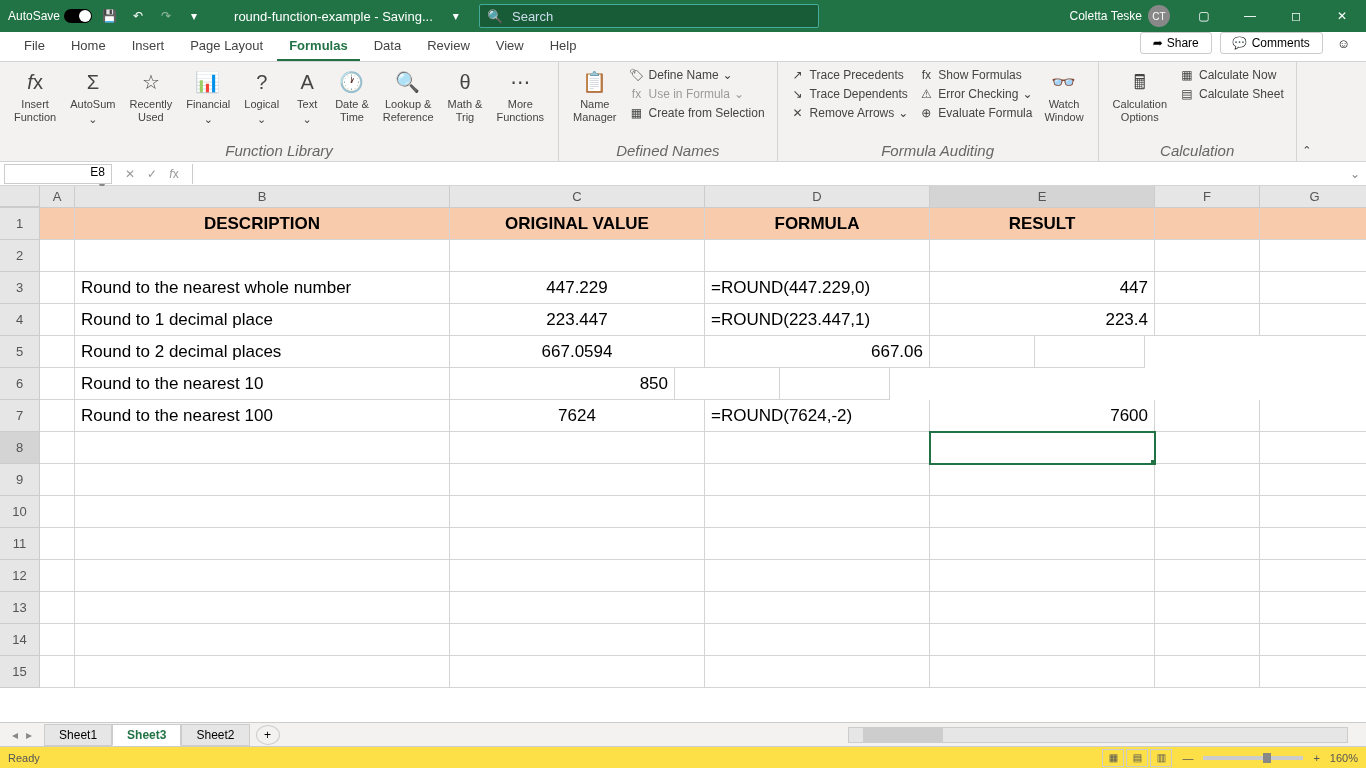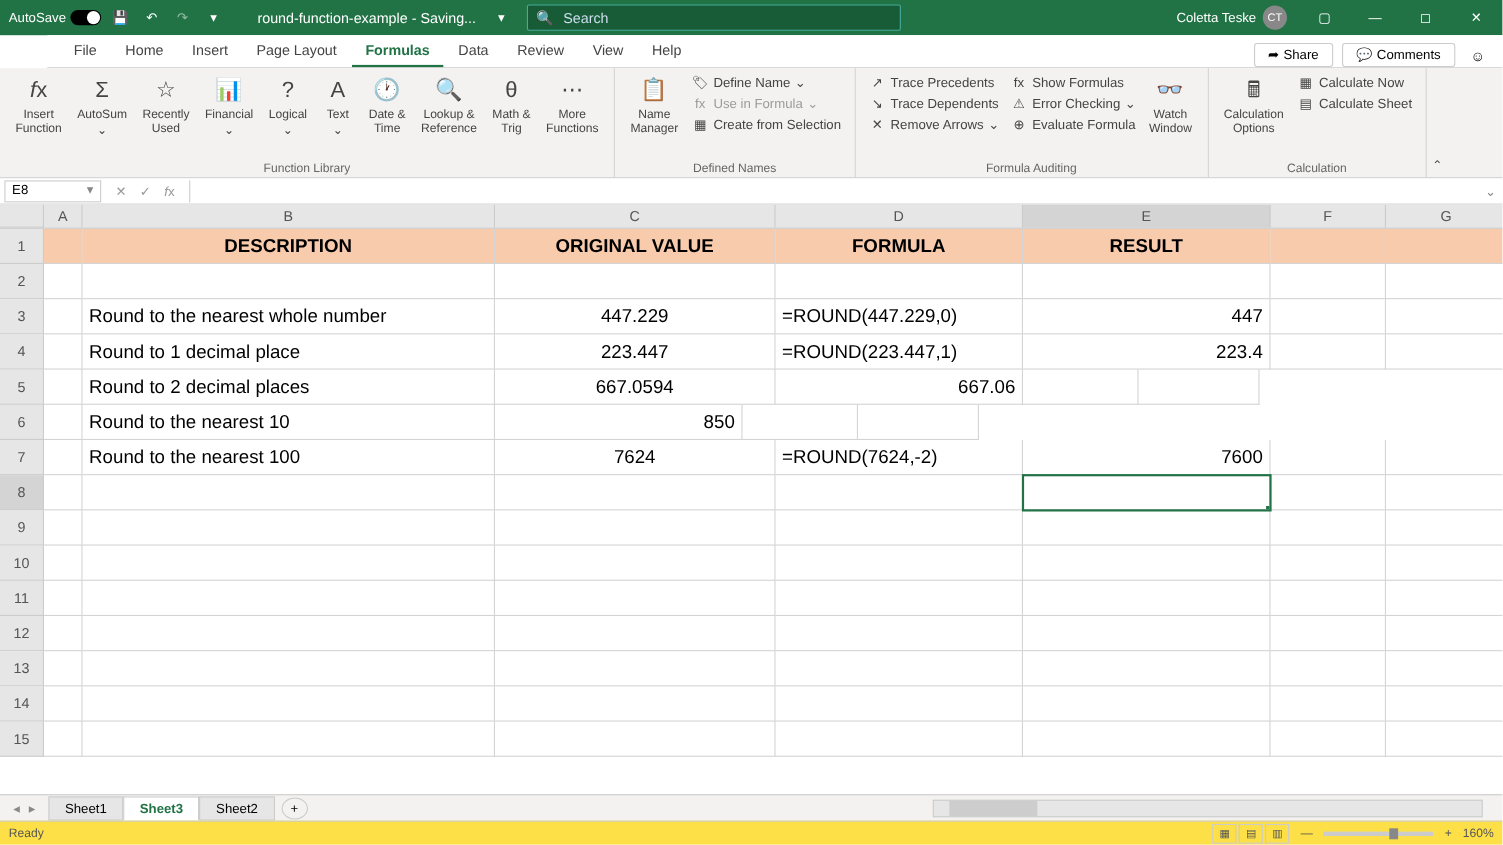--- a/index.html
+++ b/index.html
@@ -14,42 +14,42 @@
 .qat-icon { width: 20px; height: 20px; display: flex; align-items: center; justify-content: center; cursor: pointer; }
 .titlebar-center { flex: 1; display: flex; align-items: center; gap: 20px; padding-left: 30px; }
 .filename { font-size: 13px; }
 .searchbox { background: #185c37; border: 1px solid #4a9; border-radius: 2px; height: 24px; width: 340px; display: flex; align-items: center; padding: 0 8px; gap: 8px; color: #cde; font-size: 13px; }
 .titlebar-right { display: flex; align-items: center; gap: 6px; padding-right: 4px; }
 .user { display: flex; align-items: center; gap: 6px; padding: 0 8px; }
 .avatar { width: 22px; height: 22px; border-radius: 50%; background: #888; display: flex; align-items: center; justify-content: center; font-size: 10px; color: #fff; }
 .winbtn { width: 40px; height: 32px; display: flex; align-items: center; justify-content: center; cursor: pointer; }
 
 
-.menubar { background: #fff; height: 30px; display: flex; align-items: flex-end; border-bottom: 1px solid #d4d4d4; font-size: 13px; margin-left: 43px; }
+.menubar { background: #fff; height: 30px; display: flex; align-items: flex-start; border-bottom: 1px solid #d4d4d4; font-size: 13px; }
 .menu-tabs { display: flex; gap: 2px; padding-left: 12px; }
 .menu-tab { padding: 6px 12px; cursor: pointer; color: #444; }
 .menu-tab.active { color: #217346; border-bottom: 2px solid #217346; font-weight: 700; }
 .menu-right { margin-left: auto; display: flex; gap: 8px; padding-right: 10px; align-items: center; }
 .share-btn, .comments-btn { border: 1px solid #ccc; padding: 3px 12px; border-radius: 3px; font-size: 12px; cursor: pointer; display: flex; align-items: center; gap: 4px; }
 
 
 .ribbon { background: #f3f2f1; height: 100px; display: flex; border-bottom: 1px solid #d4d4d4; font-size: 11px; color: #444; }
 .ribbon-group { border-right: 1px solid #d4d4d4; padding: 4px 8px 2px; display: flex; flex-direction: column; justify-content: space-between; }
 .rg-content { display: flex; gap: 2px; align-items: flex-start; }
-.rg-label { text-align: center; font-size: 11px; color: #666; padding-top: 2px; }
+.rg-label { text-align: center; font-size: 15px; color: #666; padding-top: 2px; font-style: italic; }
 .big-btn { display: flex; flex-direction: column; align-items: center; padding: 2px 6px; cursor: pointer; text-align: center; line-height: 1.2; gap: 2px; }
 .big-btn .icon { width: 28px; height: 28px; display: flex; align-items: center; justify-content: center; font-size: 20px; }
 .small-btns { display: flex; flex-direction: column; gap: 1px; }
 .small-btn { display: flex; align-items: center; gap: 4px; padding: 1px 4px; cursor: pointer; font-size: 12px; white-space: nowrap; }
 .small-btn .icon { width: 16px; height: 16px; display: inline-flex; align-items: center; justify-content: center; font-size: 12px; }
 .collapse-btn { width: 20px; display: flex; align-items: flex-end; justify-content: center; padding-bottom: 4px; cursor: pointer; }
 
 
 .formula-bar { height: 24px; display: flex; align-items: center; border-bottom: 1px solid #d4d4d4; font-size: 12px; }
-.namebox { width: 88px; border: 1px solid #ccc; height: 20px; margin-left: 4px; padding: 0 6px; display: flex; align-items: flex-start; justify-content: space-between; }
+.namebox { width: 108px; border: 1px solid #ccc; height: 20px; margin-left: 4px; padding: 0 6px; display: flex; align-items: flex-end; justify-content: space-between; flex-direction: column; }
 .fx-btns { display: flex; gap: 2px; padding: 0 8px; color: #999; }
 .fx-btns span { width: 20px; text-align: center; cursor: pointer; }
 .fx-input { flex: 1; height: 20px; border-left: 1px solid #ccc; padding: 0 6px; }
 
 
 .grid-area { flex: 1; display: flex; overflow: hidden; position: relative; }
 .grid-inner { flex: 1; display: flex; flex-direction: column; }
 .col-headers { display: flex; height: 22px; background: #e6e6e6; border-bottom: 1px solid #ccc; font-size: 13px; }
 .corner { width: 40px; background: #e6e6e6; border-right: 1px solid #ccc; border-bottom: 1px solid #ccc; }
 .col-h { border-right: 1px solid #ccc; display: flex; align-items: center; justify-content: center; color: #555; }

